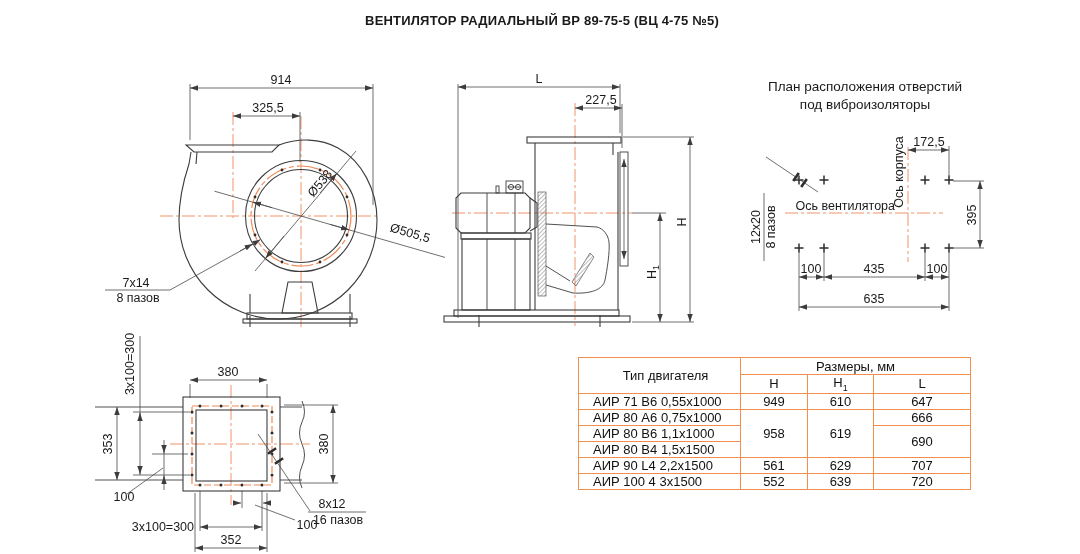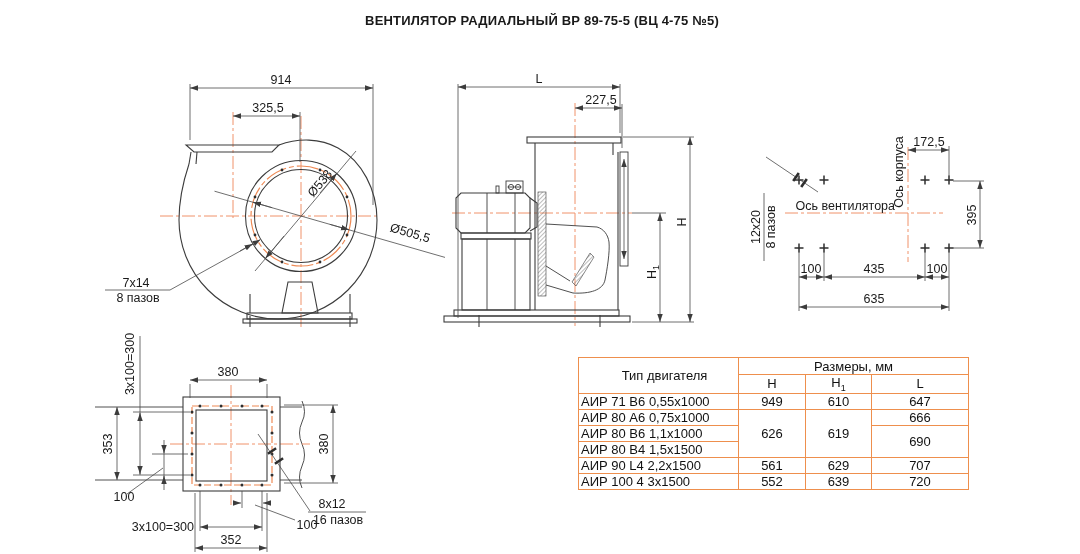--- a/index.html
+++ b/index.html
@@ -19,32 +19,36 @@
   .cl{stroke:#f0926b;stroke-width:1;fill:none;stroke-dasharray:13 3 3 3;}
   .boltline{stroke:#ee8a55;stroke-width:1.2;fill:none;stroke-dasharray:7 3;}
   .oc{stroke:#ee8a55;stroke-width:1.2;fill:none;stroke-dasharray:22 3 5 3;}
   .thick{stroke:#2e2e2e;stroke-width:2.6;fill:none;}
   .dot{fill:#2e2e2e;}
   .cross{stroke:#2e2e2e;stroke-width:1.5;fill:none;}
   table.spec{position:absolute;left:578px;top:357px;border-collapse:collapse;
        font-size:13px;color:#111;}
   table.spec td,table.spec th{border:1px solid #ee8f4d;font-weight:normal;
        text-align:center;padding:0;}
-  table.spec .typ{width:147px;text-align:left;padding-left:2px;}
+  table.spec .typ{width:147px;text-align:left;padding-left:14px;}
   table.spec .ch{width:66px;} table.spec .ch1{width:65px;} table.spec .cl2{width:96px;}
   table.spec tr{height:16px;} table.spec tr.hr{height:17px;}
   sub{font-size:9px;}
 </style>
 </head>
 <body>
 
 <div id="canvas">
 
   <div class="ttl">ВЕНТИЛЯТОР РАДИАЛЬНЫЙ ВР 89-75-5 (ВЦ 4-75 №5)</div>
 
+  <div class="plan-title">
+    <div>План расположения отверстий</div>
+    <div>под виброизоляторы</div>
+  </div>
 
   <svg width="1080" height="554" viewBox="0 0 1080 554">
     <defs>
       <marker id="arr" viewBox="0 0 10 10" refX="10" refY="5" markerWidth="8" markerHeight="8" markerUnits="userSpaceOnUse" orient="auto-start-reverse">
         <path d="M0,1.6 L10,5 L0,8.4 z" fill="#3c3c3c"></path>
       </marker>
       <pattern id="hatch" width="3" height="3" patternUnits="userSpaceOnUse" patternTransform="rotate(45)">
         <line x1="0" y1="0" x2="0" y2="3" stroke="#5a5a5a" stroke-width="0.8"></line>
       </pattern>
     </defs>
@@ -315,21 +319,21 @@
       <td class="cl2">L</td>
     </tr>
     <tr>
       <td class="typ">АИР 71 В6 0,55х1000</td>
       <td>949</td>
       <td>610</td>
       <td>647</td>
     </tr>
     <tr>
       <td class="typ">АИР 80 А6 0,75х1000</td>
-      <td rowspan="3">626</td>
+      <td rowspan="3">958</td>
       <td rowspan="3">619</td>
       <td>666</td>
     </tr>
     <tr>
       <td class="typ">АИР 80 В6 1,1х1000</td>
       <td rowspan="2">690</td>
     </tr>
     <tr>
       <td class="typ">АИР 80 В4 1,5х1500</td>
     </tr>

